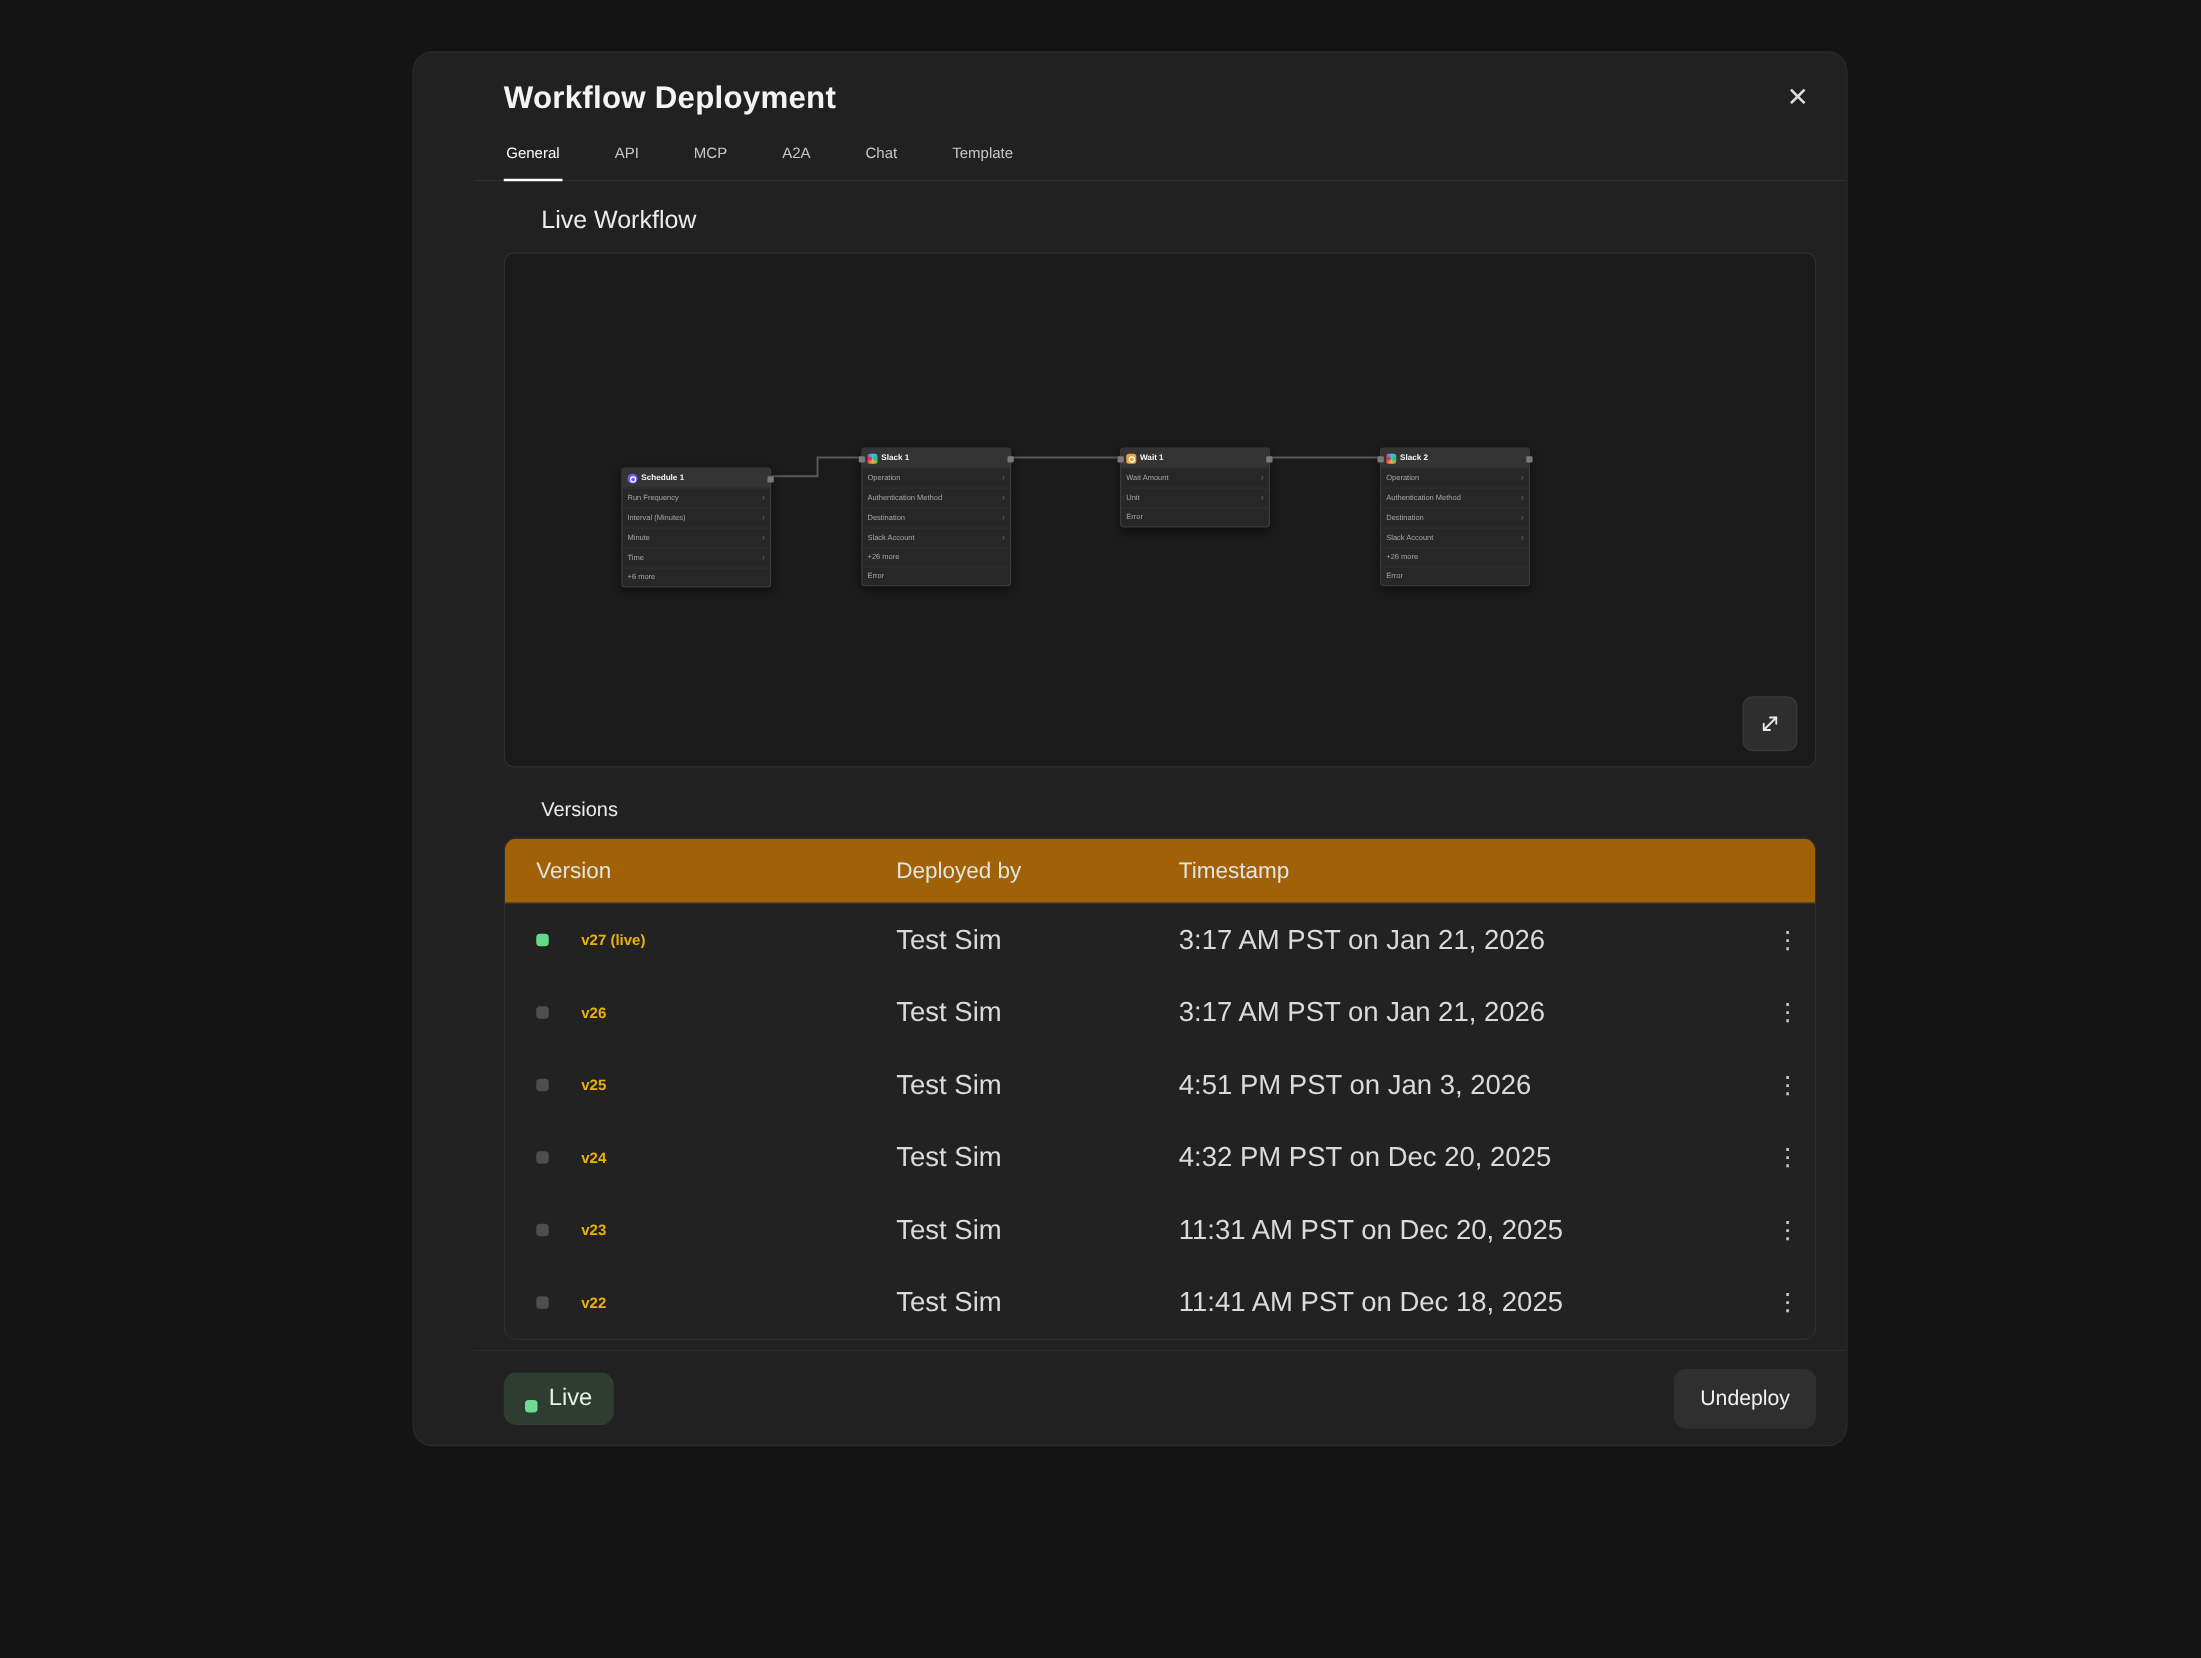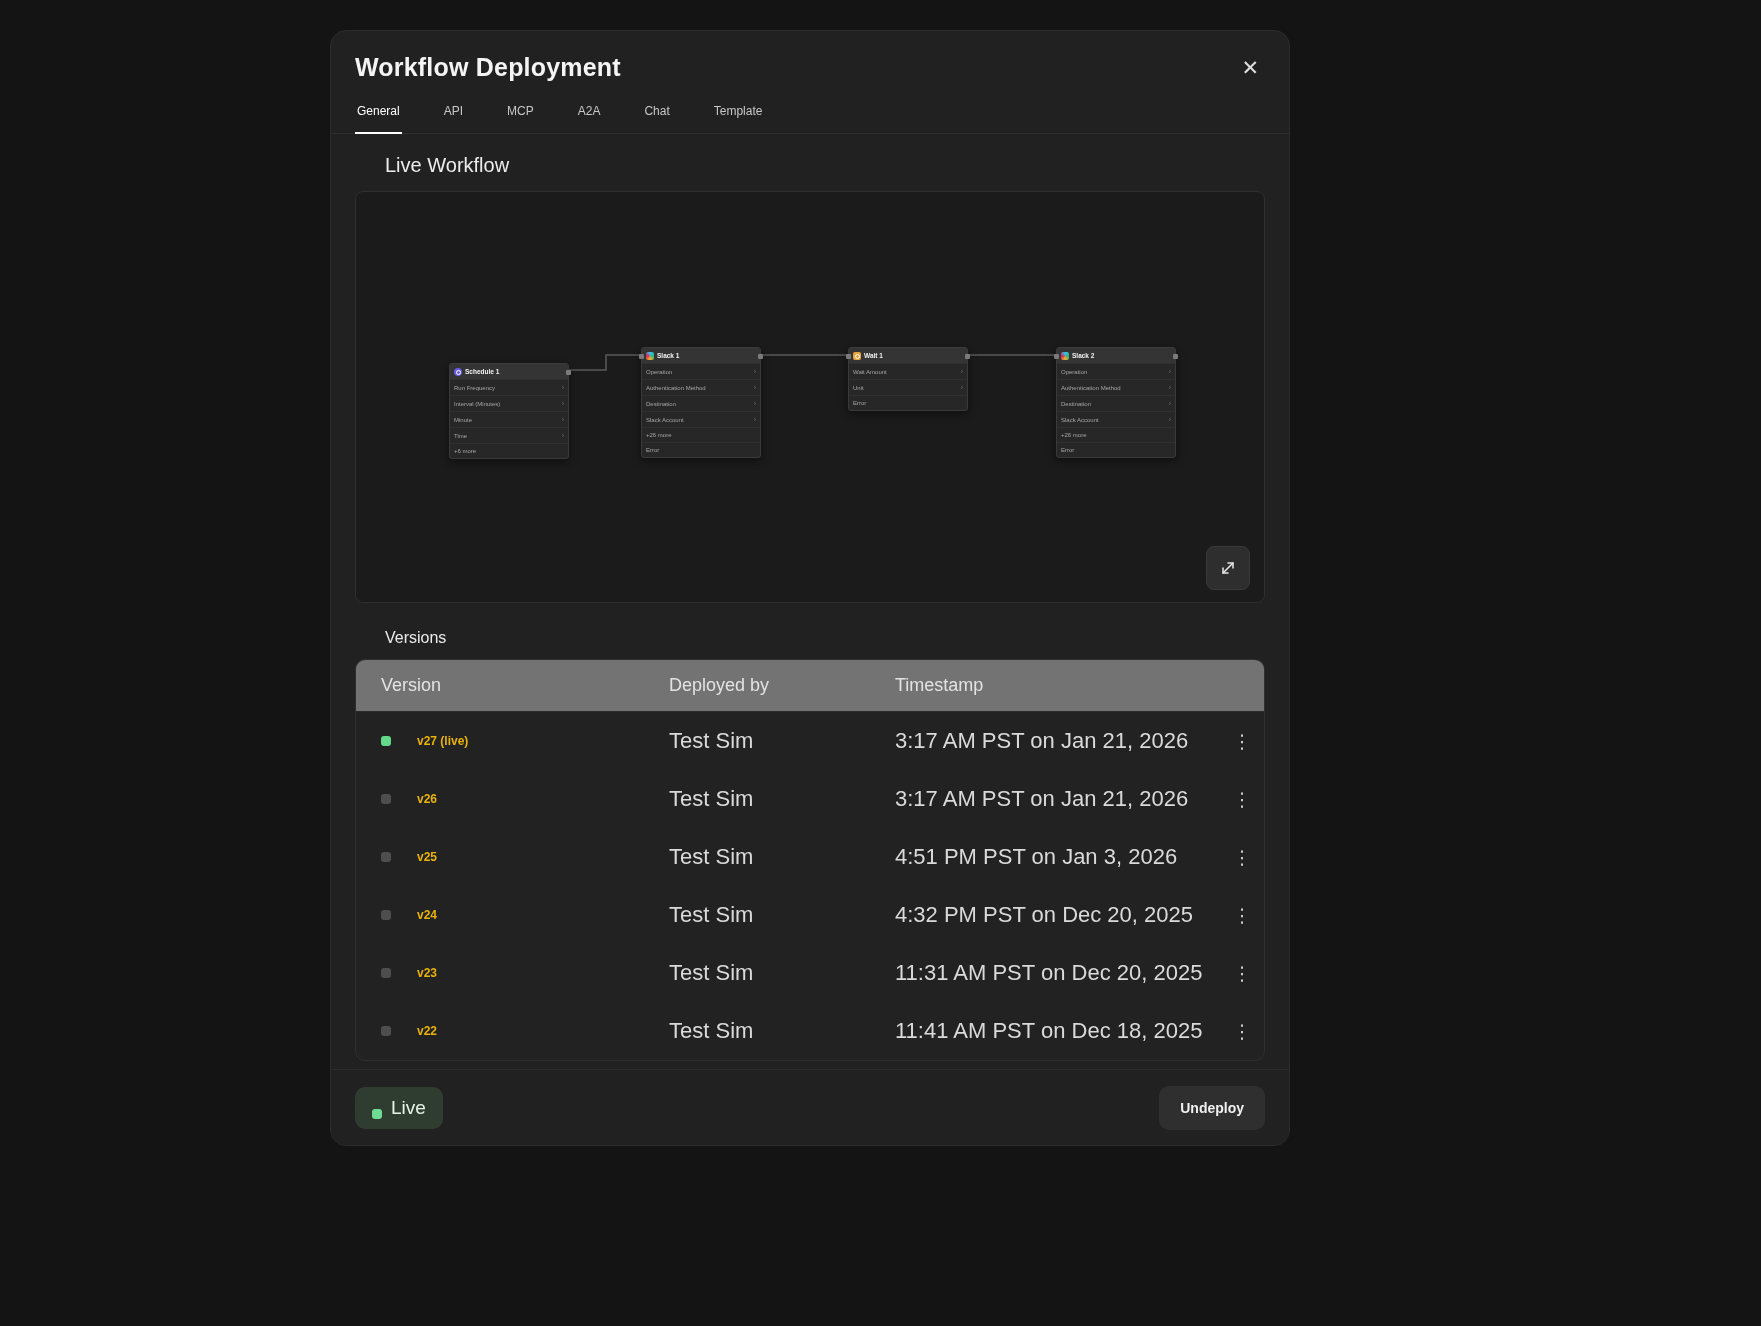--- a/index.html
+++ b/index.html
@@ -6,27 +6,28 @@
   html,body { width:1761px; height:1326px; }
   body {
     background:#141414;
     font-family:"Liberation Sans", sans-serif;
     position:relative;
     overflow:hidden;
     color:#e8e8e8;
   }
 
   .modal {
-    position:absolute; left:330px; top:30px;
-    width:960px; height:1116px;
+    position:absolute; left:330px; top:41px;
+    width:1148px; height:1116px;
     background:#212121;
     border:1px solid #2b2b2b;
     border-radius:16px;
     display:flex; flex-direction:column;
     overflow:hidden;
+    padding-left:48px;
   }
 
   
   .modal-titlebar {
     display:flex; align-items:center; justify-content:space-between;
     padding:22px 26px 0 24px;
   }
   .modal-title { font-size:25px; font-weight:600; color:#f4f4f4; letter-spacing:.2px; }
   .close-btn {
     background:none; border:none; color:#dedede;
@@ -124,21 +125,21 @@
   .t-header, .t-row {
     display:grid;
     grid-template-columns:36px 252px 226px 1fr 44px;
     align-items:center;
     padding-left:25px;
   }
   .t-header {
     height:52px;
     font-size:18px; font-weight:500; color:#e3e3e3;
     border-bottom:1px solid #2a2a2a;
-    background:#737373;
+    background:#a16207;
   }
   .th-version { grid-column:1 / 3; }
   .t-row { height:58px; }
   .dot { width:10px; height:10px; border-radius:3px; background:#4e4e4e; }
   .dot.live { background:#64d98a; }
   .cell { font-size:22px; color:#dadada; }
   .cell.version { font-size:12px; font-weight:600; color:#eab308; }
   .kebab {
     background:none; border:none; cursor:pointer;
     color:#cfcfcf; font-size:19px; line-height:1;
@@ -158,23 +159,22 @@
     display:flex; align-items:flex-end; gap:9px;
     background:#2f3d31;
     border-radius:10px;
     padding:10px 17px;
     font-size:19px; color:#e4f3e7;
   }
   .live-dot { width:10px; height:10px; border-radius:3px; background:#6fdc93; }
   .undeploy-btn {
     background:#2f2f2f; border:none; border-radius:10px;
     padding:14px 21px;
-    font-family:inherit; font-size:14px; color:#f0f0f0;
+    font-family:inherit; font-size:17px; color:#f0f0f0;
     cursor:pointer;
-    font-weight:bold;
   }
 </style>
 </head>
 <body>
 
 <div class="modal">
 
   <div class="modal-titlebar">
     <div class="modal-title">Workflow Deployment</div>
     <button class="close-btn">✕</button>

